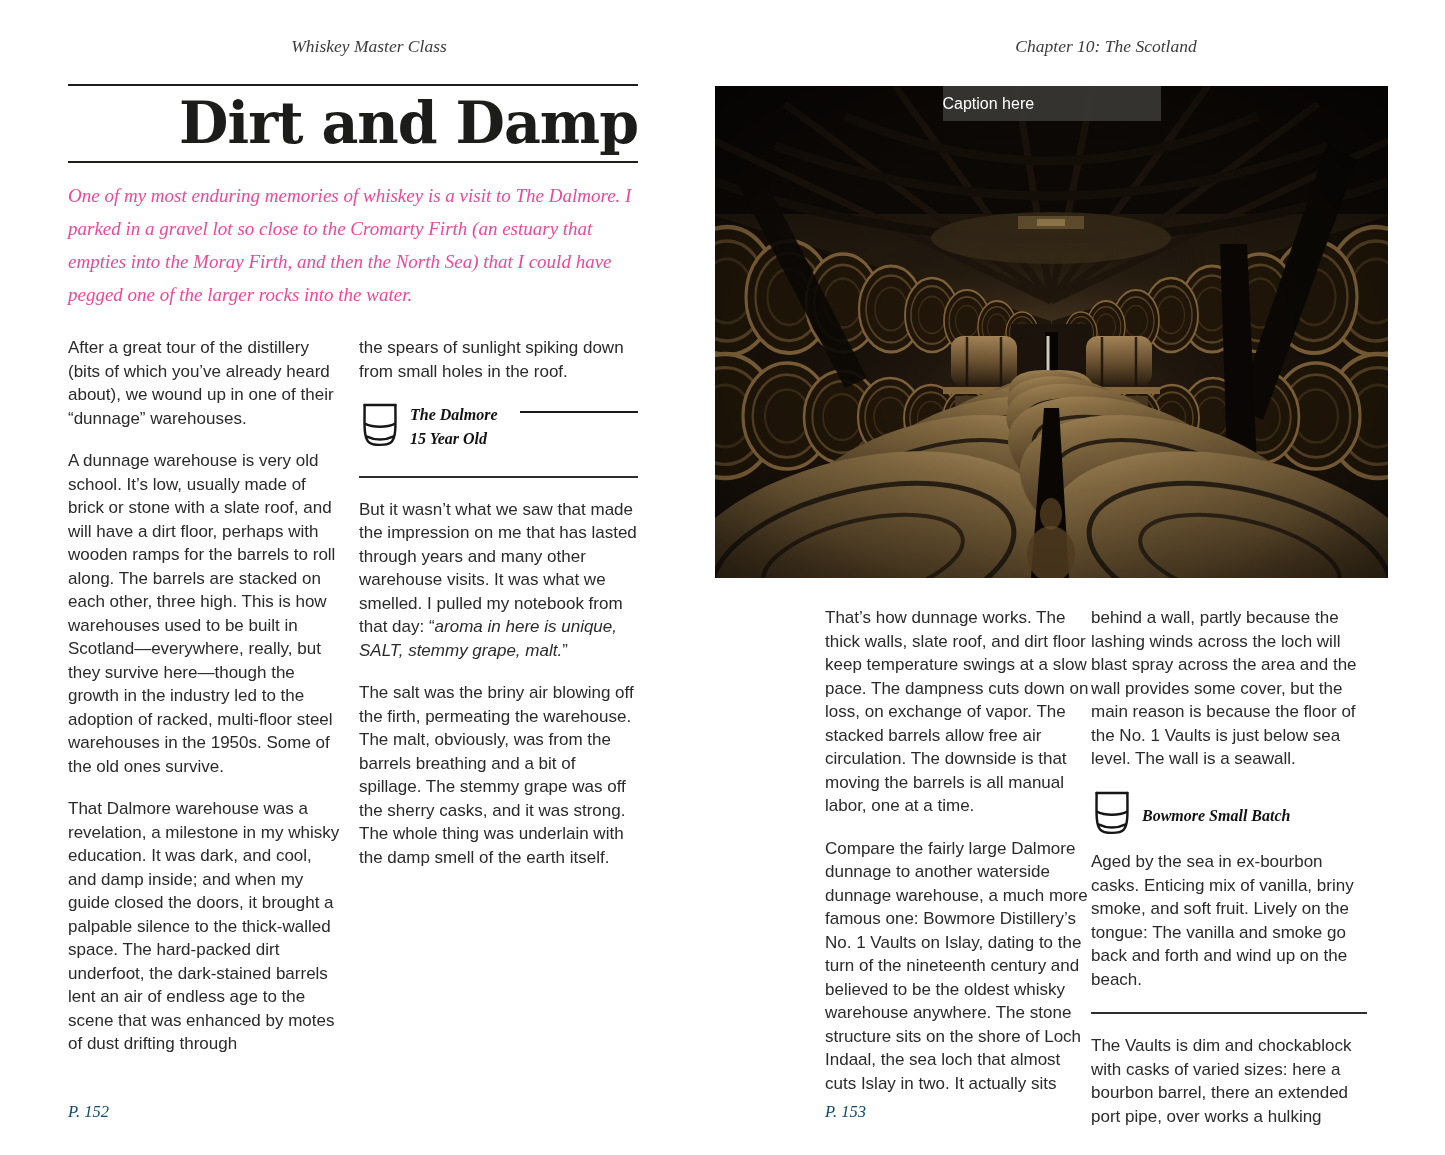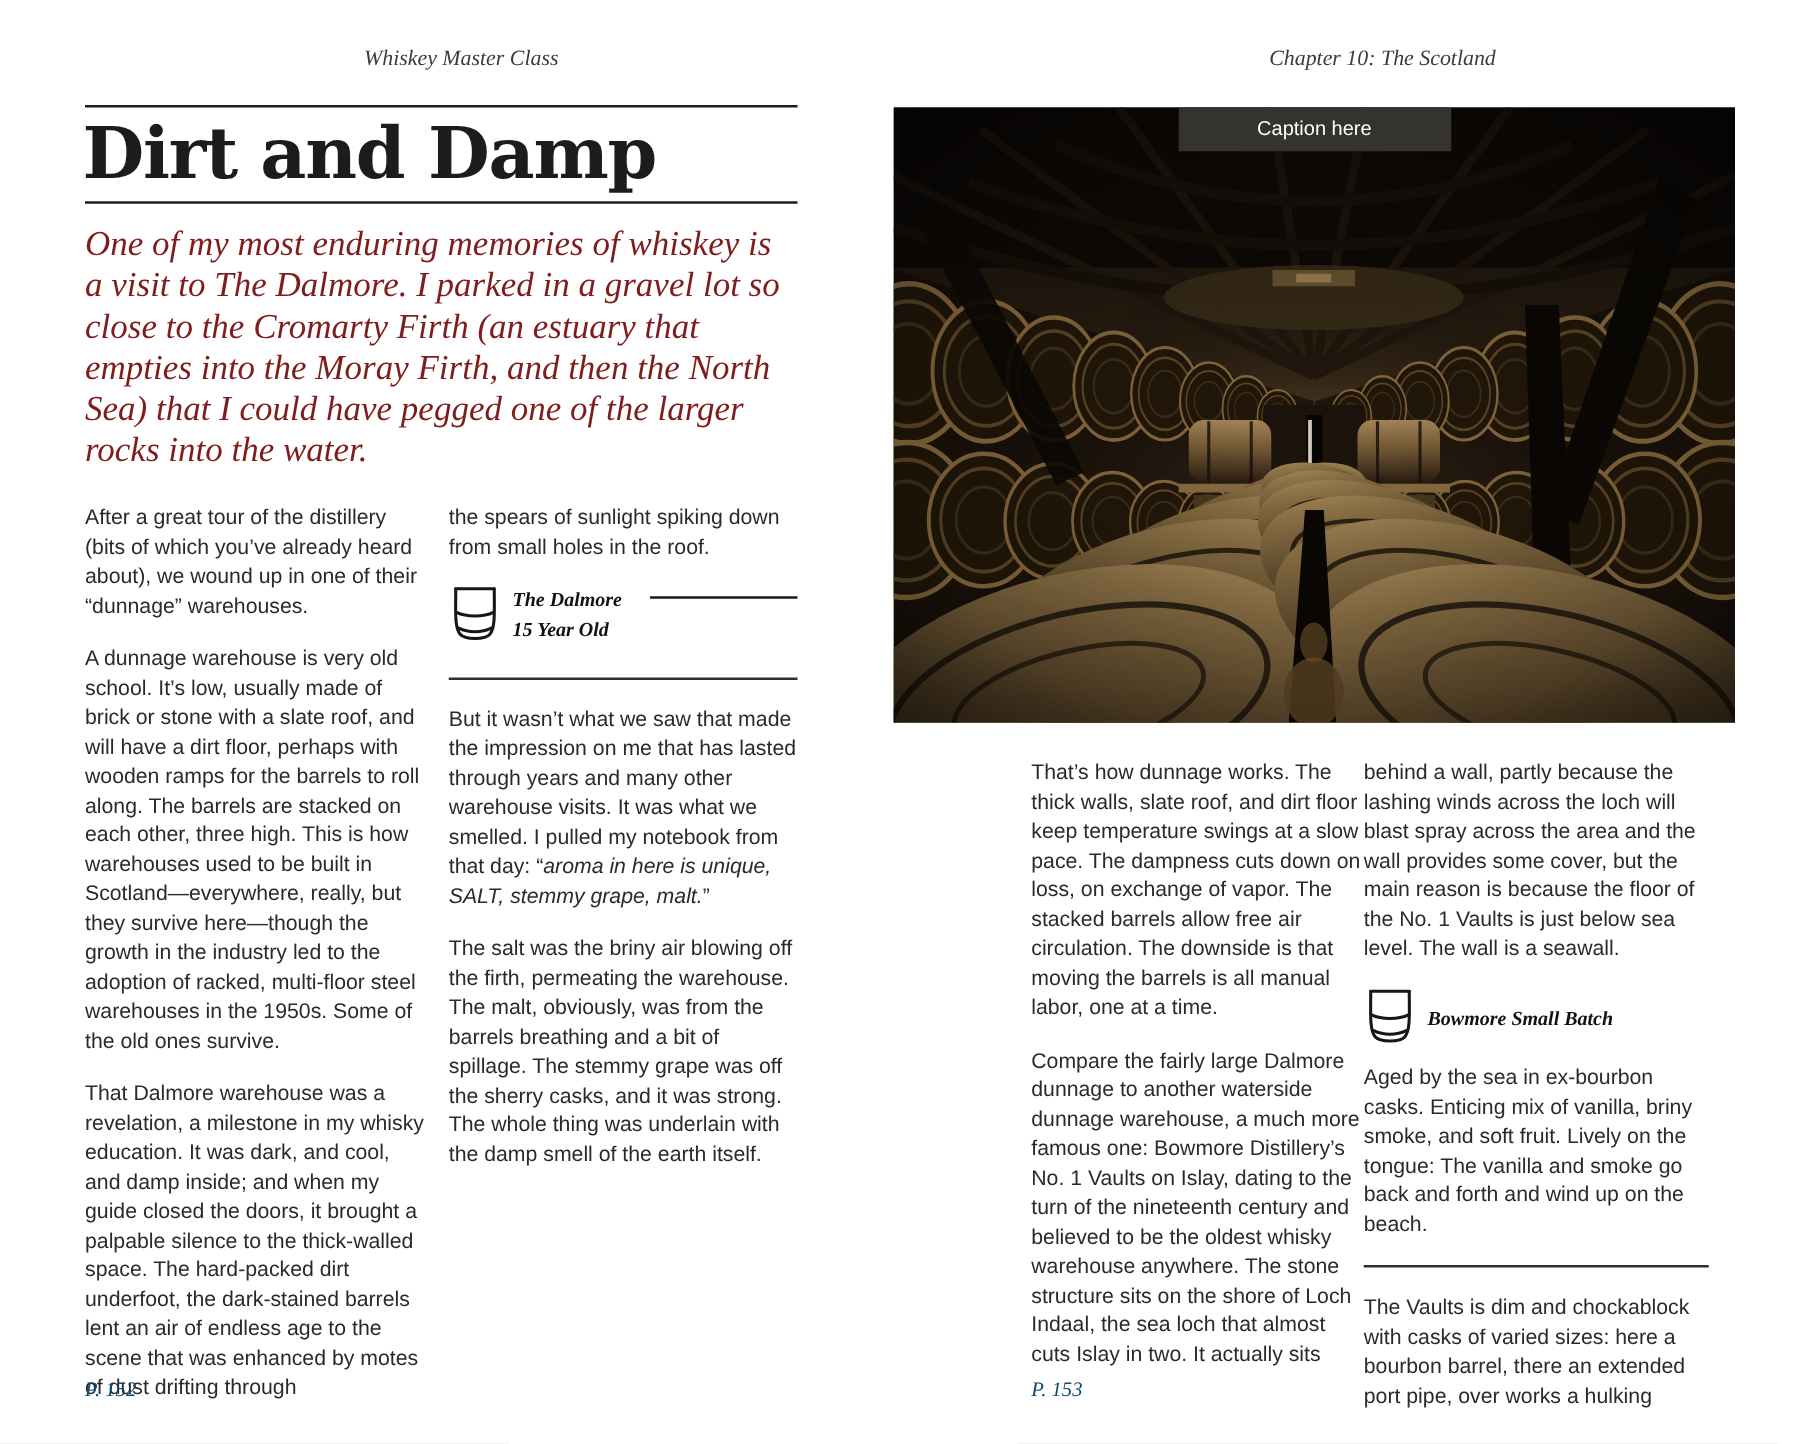--- a/index.html
+++ b/index.html
@@ -9,44 +9,44 @@
   
   .runhead{position:absolute;top:36px;text-align:center;
            font-family:"Liberation Serif",serif;font-style:italic;font-size:17.5px;color:#3b3b3b;}
   .folio{position:absolute;top:1102px;text-align:left;
          font-family:"Liberation Serif",serif;font-style:italic;font-size:16.5px;color:#0c4a6e;}
 
   
   .lpage{position:absolute;left:68px;top:84px;width:570px;}
   .trule{border:none;border-top:2px solid #1d1d1b;margin:0;}
   .title{font-family:"DejaVu Serif",serif;font-weight:bold;font-size:57px;line-height:1.0;
-         letter-spacing:-1px;color:#1c1c1b;margin:8px 0 10px -2px;}
-  .intro{font-family:"Liberation Serif",serif;font-style:italic;font-size:28px;line-height:33px;
-         color:#7f1d1d;margin-top:16px;}
+         letter-spacing:-1px;color:#1c1c1b;margin:8px 0 10px -2px;text-align:right;}
+  .intro{font-family:"Liberation Serif",serif;font-style:italic;font-size:19px;line-height:33px;
+         color:#ec4899;margin-top:16px;}
 
   .cols{display:flex;gap:19px;margin-top:25px;}
   .col{font-size:17px;line-height:23.5px;color:#2a2a2a;}
   .col p{margin:0 0 19px 0;}
   .col-l{width:272px;}
   .col-r{width:279px;}
 
   
   .tnote-head{position:relative;display:flex;gap:9px;align-items:flex-start;margin:2px 0 8px 0;}
   .tnote-title{font-family:"Liberation Serif",serif;font-style:italic;font-weight:bold;
                font-size:16px;line-height:24px;color:#121212;padding-top:1px;}
   .tnote-title span{display:block;}
   .tnote-rule{position:absolute;right:0;top:9px;height:2px;background:#1a1a1a;}
   .sep-rule{border:none;border-top:2px solid #2e2e2e;margin:21px 0 20px 0;}
   .q-it{font-style:italic;}
 
   
   .photo{position:absolute;left:715px;top:86px;width:673px;height:492px;background:#0d0a06;}
   .photo svg{display:block;width:673px;height:492px;}
   .caption{position:absolute;left:50%;top:0;transform:translateX(-50%);
-           width:218px;height:35px;line-height:35px;text-align:center;
+           width:218px;height:35px;line-height:35px;
            background:rgba(57,55,52,0.93);color:#ffffff;font-size:16px;}
 
   .rcols{position:absolute;left:825px;top:606px;width:562px;display:flex;}
   .rcol-l{width:266px;}
   .rcol-r{width:276px;}
 
   .glass-icon{flex:0 0 auto;}
 </style>
 </head>
 <body>

